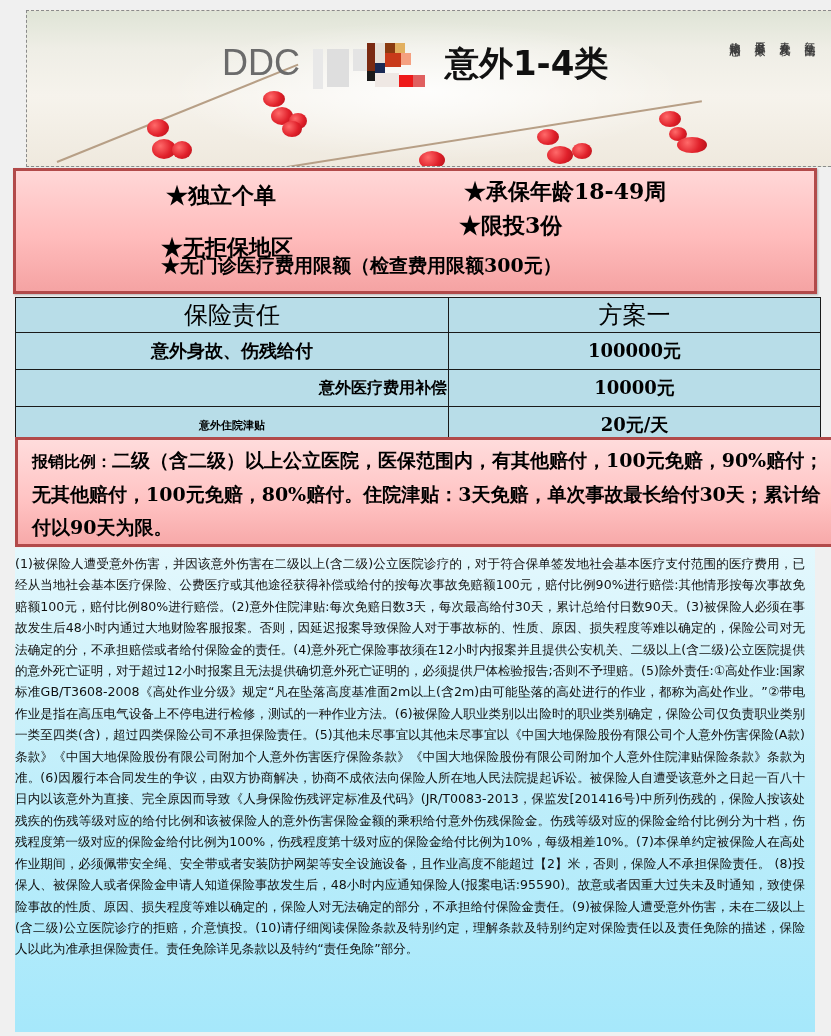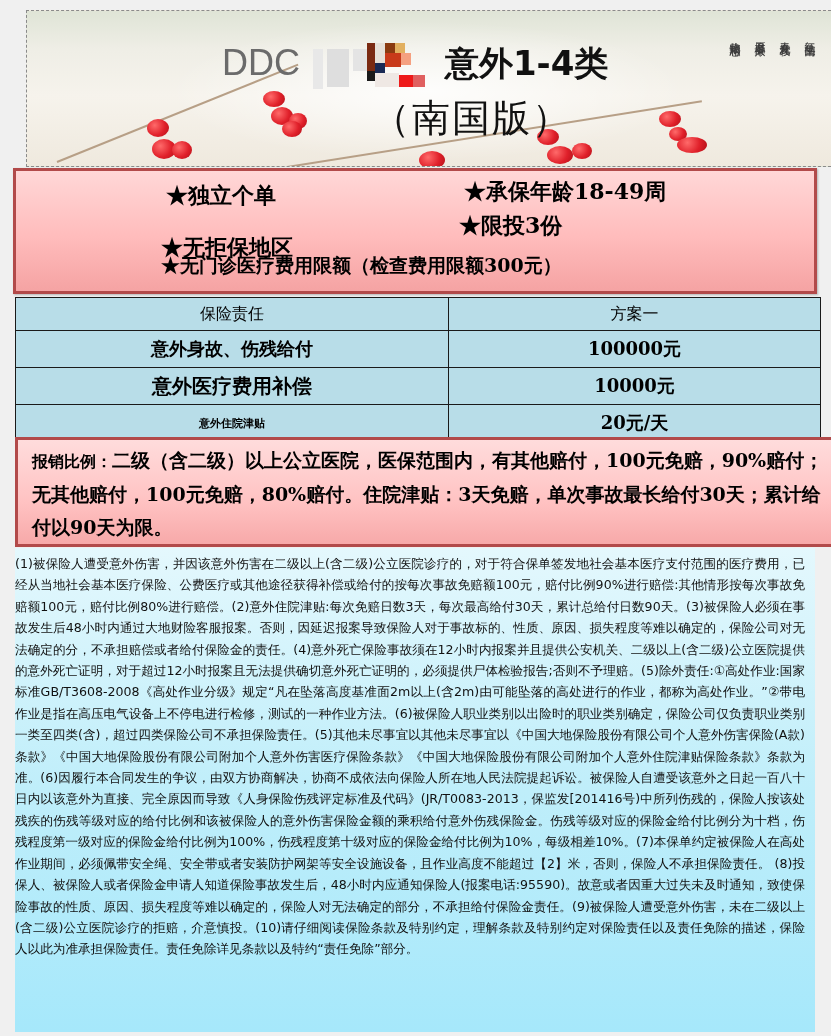--- a/index.html
+++ b/index.html
@@ -41,21 +41,21 @@
     box-shadow: 1px 1px 2px rgba(0,0,0,0.25);
   }
   .hl { position: absolute; font-size: 22px; color: #000; white-space: nowrap; font-family: "DejaVu Serif", serif; font-weight: bold; margin-left: 23px; }
 
   
   .coverage {
     position: absolute; left: 5px; top: 287px; width: 806px; border-collapse: collapse;
     background: #b8dde8;
   }
   .coverage td, .coverage th { border: 1.5px solid #1a1a1a; text-align: center; color: #000; font-family: "DejaVu Serif", serif; }
-  .coverage th { font-size: 16px; font-weight: normal; height: 30px; }
+  .coverage th { font-size: 24px; font-weight: normal; height: 30px; }
   .coverage td { font-size: 18px; font-weight: bold; height: 34px; }
   .coverage td.c1, .coverage th.c1 { width: 430px; }
 
   
   .ratio {
     position: absolute; left: 5px; top: 427px; width: 794px; height: 100px;
     border: 3px solid #b24a4a;
     background: linear-gradient(180deg, #ffdcdc 0%, #ffc2c2 60%, #f7a9a9 100%);
     padding: 4px 10px 0 14px; box-sizing: content-box;
     font-family: "DejaVu Serif", serif; font-size: 19px; line-height: 33px; color: #000; font-weight: bold;
@@ -110,21 +110,20 @@
         <span style="left:72px;top:0;width:10px;height:10px;background:#8a3a10;"></span>
         <span style="left:82px;top:0;width:10px;height:10px;background:#e2b060;"></span>
         <span style="left:72px;top:10px;width:16px;height:14px;background:#c83a1a;"></span>
         <span style="left:88px;top:10px;width:10px;height:12px;background:#f5a080;"></span>
         <span style="left:62px;top:30px;width:24px;height:14px;background:#efe8e4;"></span>
         <span style="left:86px;top:32px;width:14px;height:12px;background:#ee1a1a;"></span>
         <span style="left:100px;top:32px;width:12px;height:12px;background:#e06060;"></span>
       </span>
       <span class="main">意外1-4类</span>
     </div>
-    <div class="title-line2">（南国版）</div>
 
     <div class="poem">
       <div class="col">红豆生南国</div>
       <div class="col">春来发几枝</div>
       <div class="col">愿君多采撷</div>
       <div class="col">此物最相思</div>
     </div>
   </div>
 
   <div class="highlights">
@@ -139,21 +138,21 @@
     <tbody>
         <tr>
       <th class="c1">保险责任</th>
       <th>方案一</th>
     </tr>
     <tr>
       <td class="c1">意外身故、伤残给付</td>
       <td>100000元</td>
     </tr>
     <tr>
-      <td class="c1" style="font-size:20px;">意外医疗费用补偿</td>
+      <td class="c1" style="font-size:16px;text-align:right;">意外医疗费用补偿</td>
       <td>10000元</td>
     </tr>
     <tr>
       <td class="c1" style="font-size:11px;">意外住院津贴</td>
       <td>20元/天</td>
     </tr>
   </tbody>
     </table>
 
   <div class="ratio">

